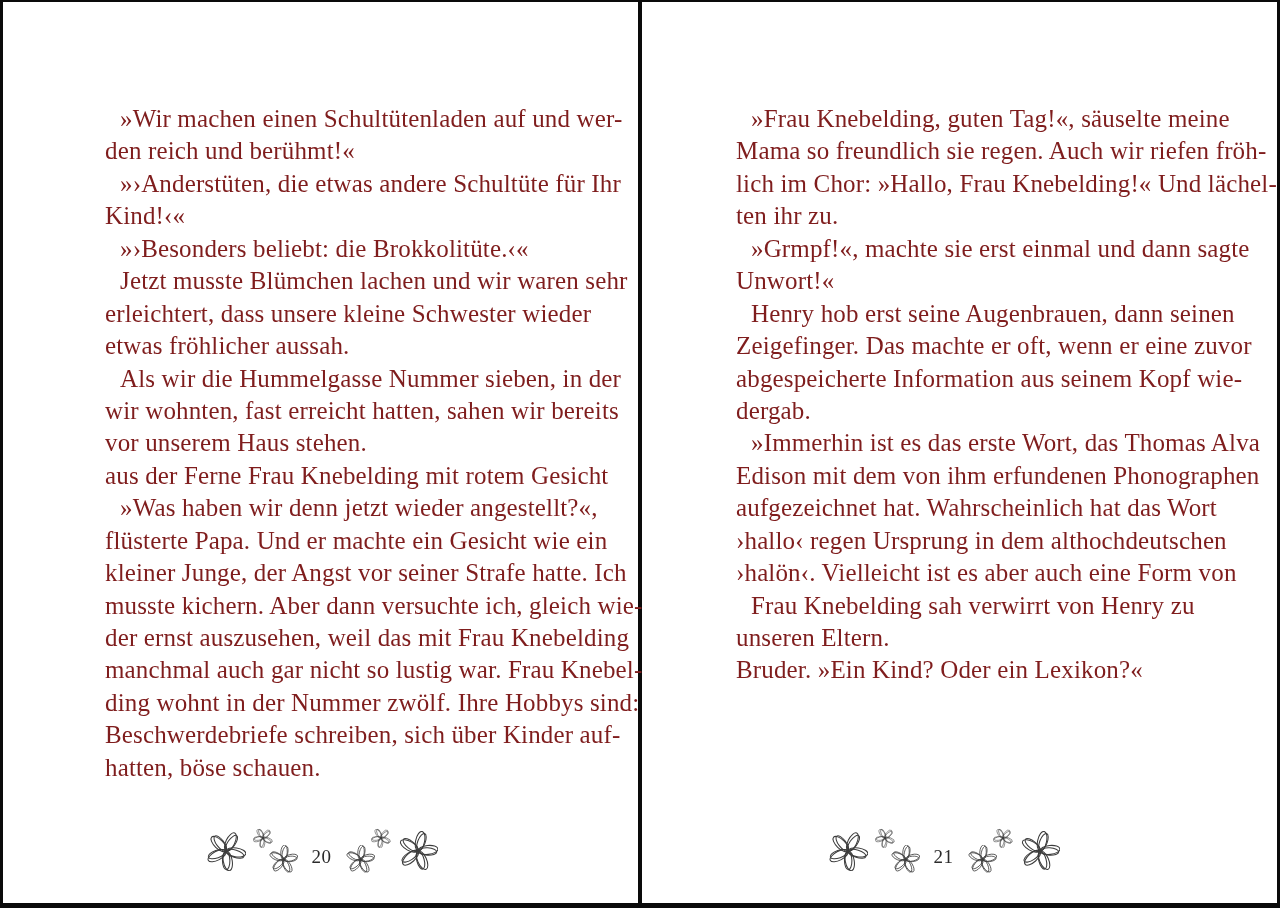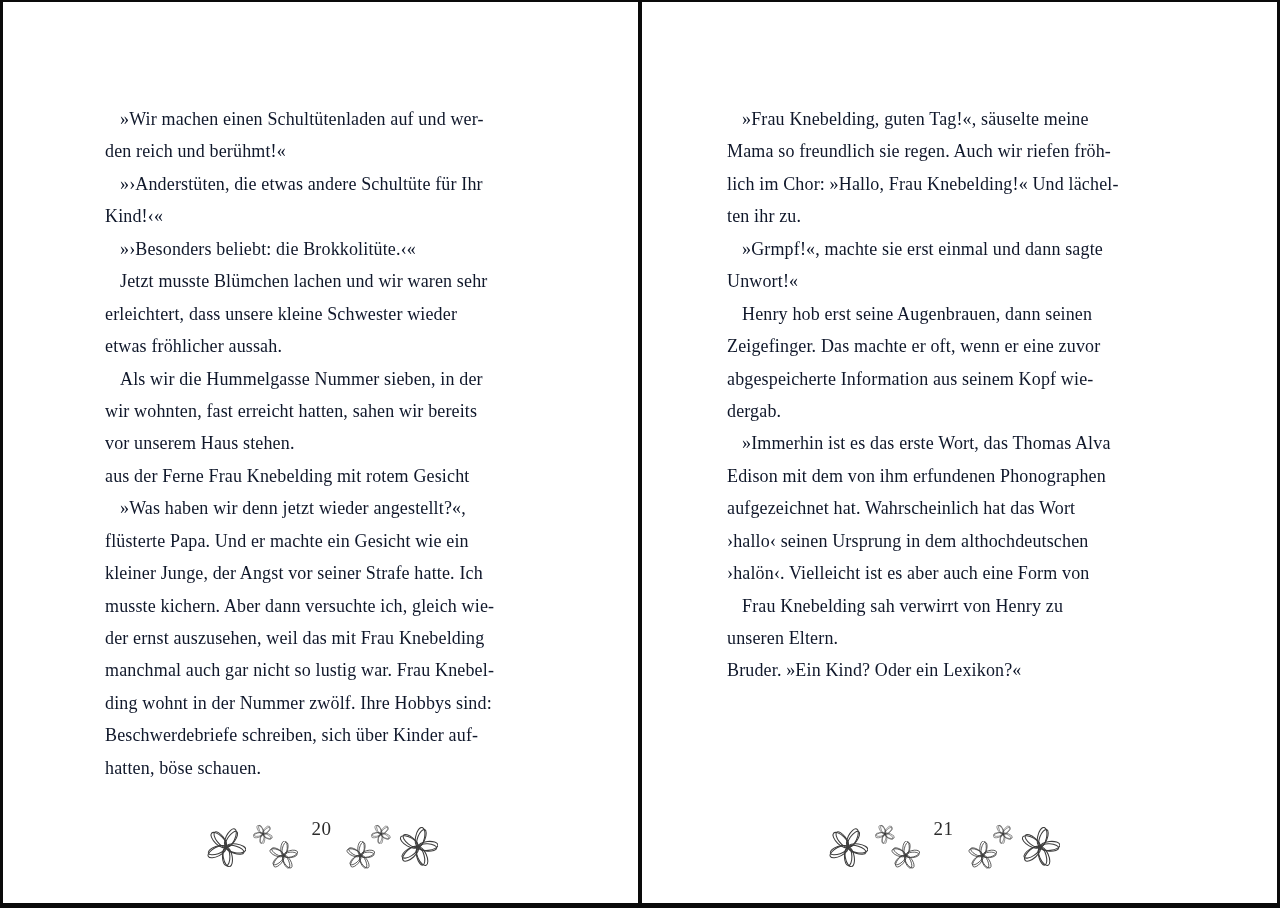--- a/index.html
+++ b/index.html
@@ -12,30 +12,30 @@
   .edge-bottom{left:0;top:903px;width:1280px;height:5px;}
   .edge-left{left:0;top:0;width:3px;height:908px;}
   .edge-right{left:1277px;top:0;width:3px;height:908px;}
   .gutter{left:638px;top:0;width:4px;height:908px;}
 
   .page{position:absolute;top:2px;height:901px;width:635px;background:#ffffff;}
   .page-left{left:3px;}
   .page-right{left:642px;}
 
   .text-block{position:absolute;top:101px;width:460px;
-              font-size:18px;line-height:32.45px;letter-spacing:0.15px;
-              color:#0f172a;}
+              font-size:25px;line-height:32.45px;letter-spacing:0.15px;
+              color:#7f1d1d;}
   .page-left  .text-block{left:102px;}
-  .page-right .text-block{left:85px;}
+  .page-right .text-block{left:94px;}
   .line{white-space:nowrap;height:32.45px;}
   .line.indent{padding-left:15px;}
   .line i{font-style:italic;}
 
   .page-footer{position:absolute;top:822px;width:433px;height:50px;
-               display:flex;align-items:flex-start;justify-content:center;gap:7px;}
+               display:flex;align-items:flex-end;justify-content:center;gap:7px;}
   .page-left  .page-footer{left:102px;}
   .page-right .page-footer{left:85px;}
   .page-number{font-size:19px;color:#2b2b2b;margin:0 7px;transform:translateY(-6px);
                letter-spacing:0.5px;}
   .orn{display:flex;align-items:center;gap:5px;}
   .orn-pair{position:relative;width:47px;height:46px;display:inline-block;}
   .orn-pair .f-small{position:absolute;top:0;left:2px;}
   .orn-pair .f-med{position:absolute;bottom:0;right:0;}
   .orn-pair.mirror .f-small{left:auto;right:2px;}
   .orn-pair.mirror .f-med{right:auto;left:0;}
@@ -186,21 +186,21 @@
         <div class="line"><span>ten ihr zu.</span></div>
         <div class="line indent"><span>»Grmpf!«, machte sie erst einmal und dann sagte</span></div>
         <div class="line"><span>Unwort!«</span></div>
         <div class="line indent"><span>Henry hob erst seine Augenbrauen, dann seinen</span></div>
         <div class="line"><span>Zeigefinger. Das machte er oft, wenn er eine zuvor</span></div>
         <div class="line"><span>abgespeicherte Information aus seinem Kopf wie-</span></div>
         <div class="line"><span>dergab.</span></div>
         <div class="line indent"><span>»Immerhin ist es das erste Wort, das Thomas Alva</span></div>
         <div class="line"><span>Edison mit dem von ihm erfundenen Phonographen</span></div>
         <div class="line"><span>aufgezeichnet hat. Wahrscheinlich hat das Wort</span></div>
-        <div class="line"><span>›hallo‹ seinen Ursprung in dem althochdeutschen</span></div>
+        <div class="line"><span>›hallo‹ regen Ursprung in dem althochdeutschen</span></div>
         <div class="line"><span>›halön‹. Vielleicht ist es aber auch eine Form von</span></div>
         <div class="line indent"><span>Frau Knebelding sah verwirrt von Henry zu</span></div>
         <div class="line"><span>unseren Eltern.</span></div>
         <div class="line"><span>Bruder. »Ein Kind? Oder ein Lexikon?«</span></div>
       </div>
     <footer class="page-footer">
       <span class="orn orn-left">
           <svg viewBox="-22 -22 44 44" width="40" height="40" class="flower">
             <g transform="rotate(8)">
               <ellipse cx="11" cy="0" rx="11" ry="4.9" transform="rotate(0)" fill="none" stroke="#3c3c3c" stroke-width="1.15"></ellipse>

